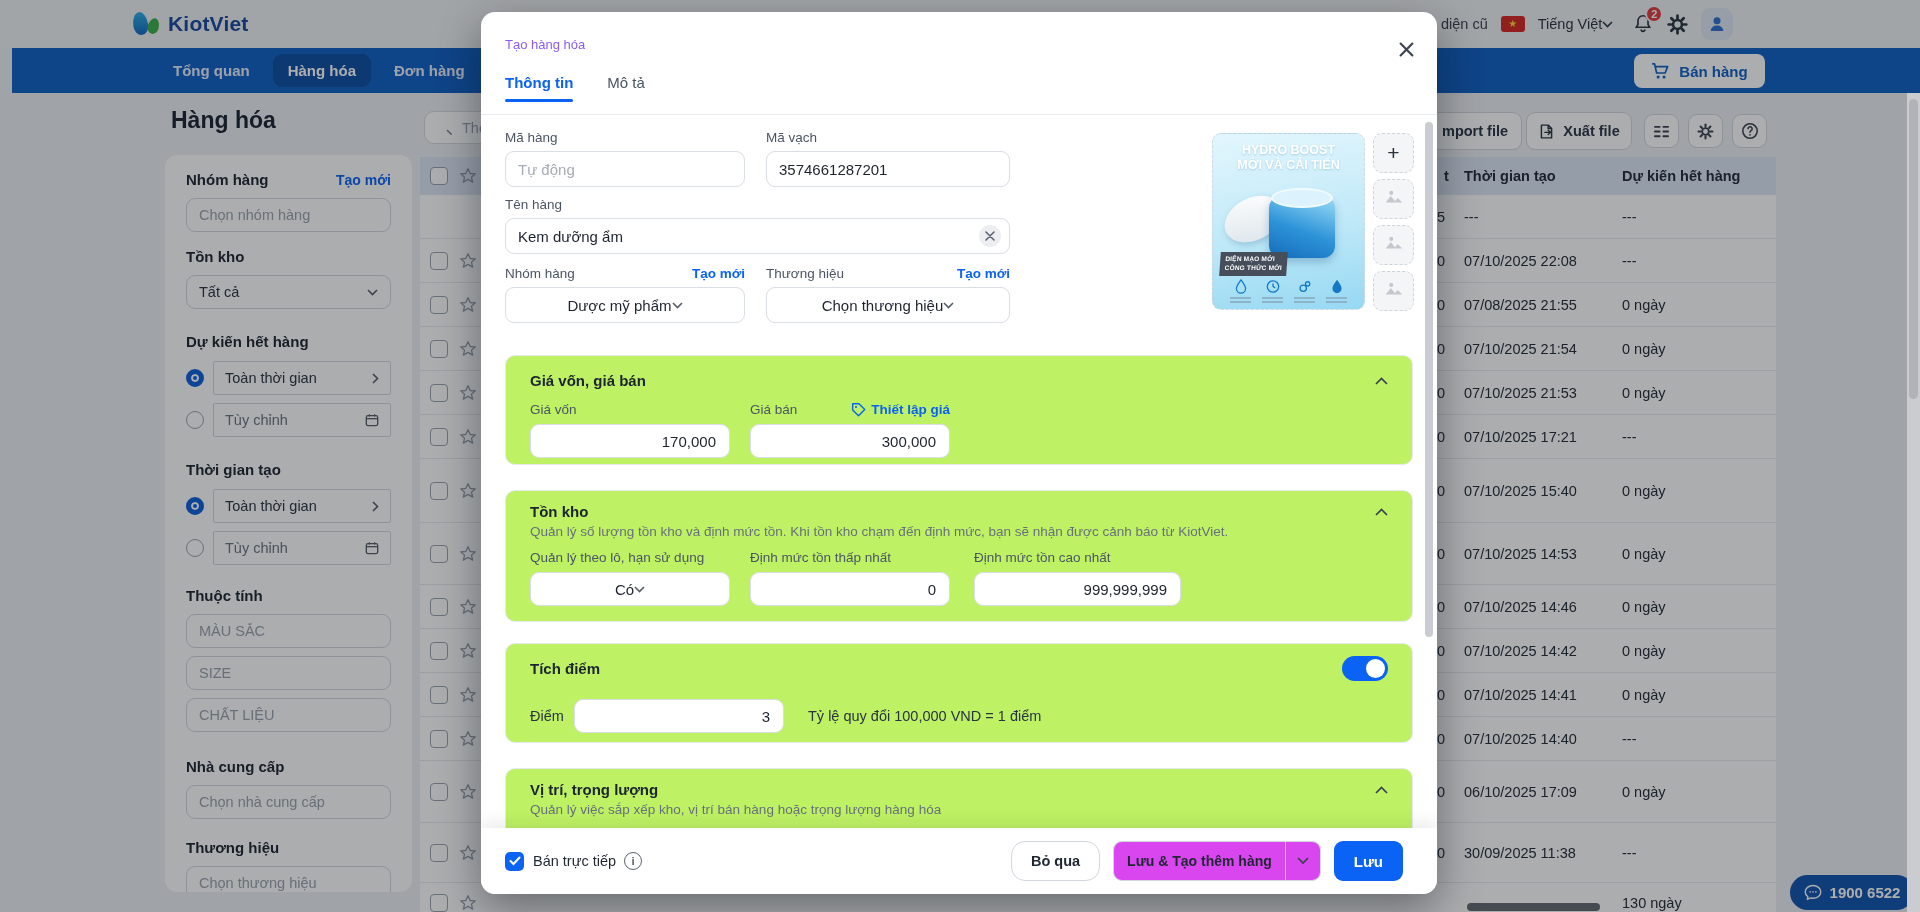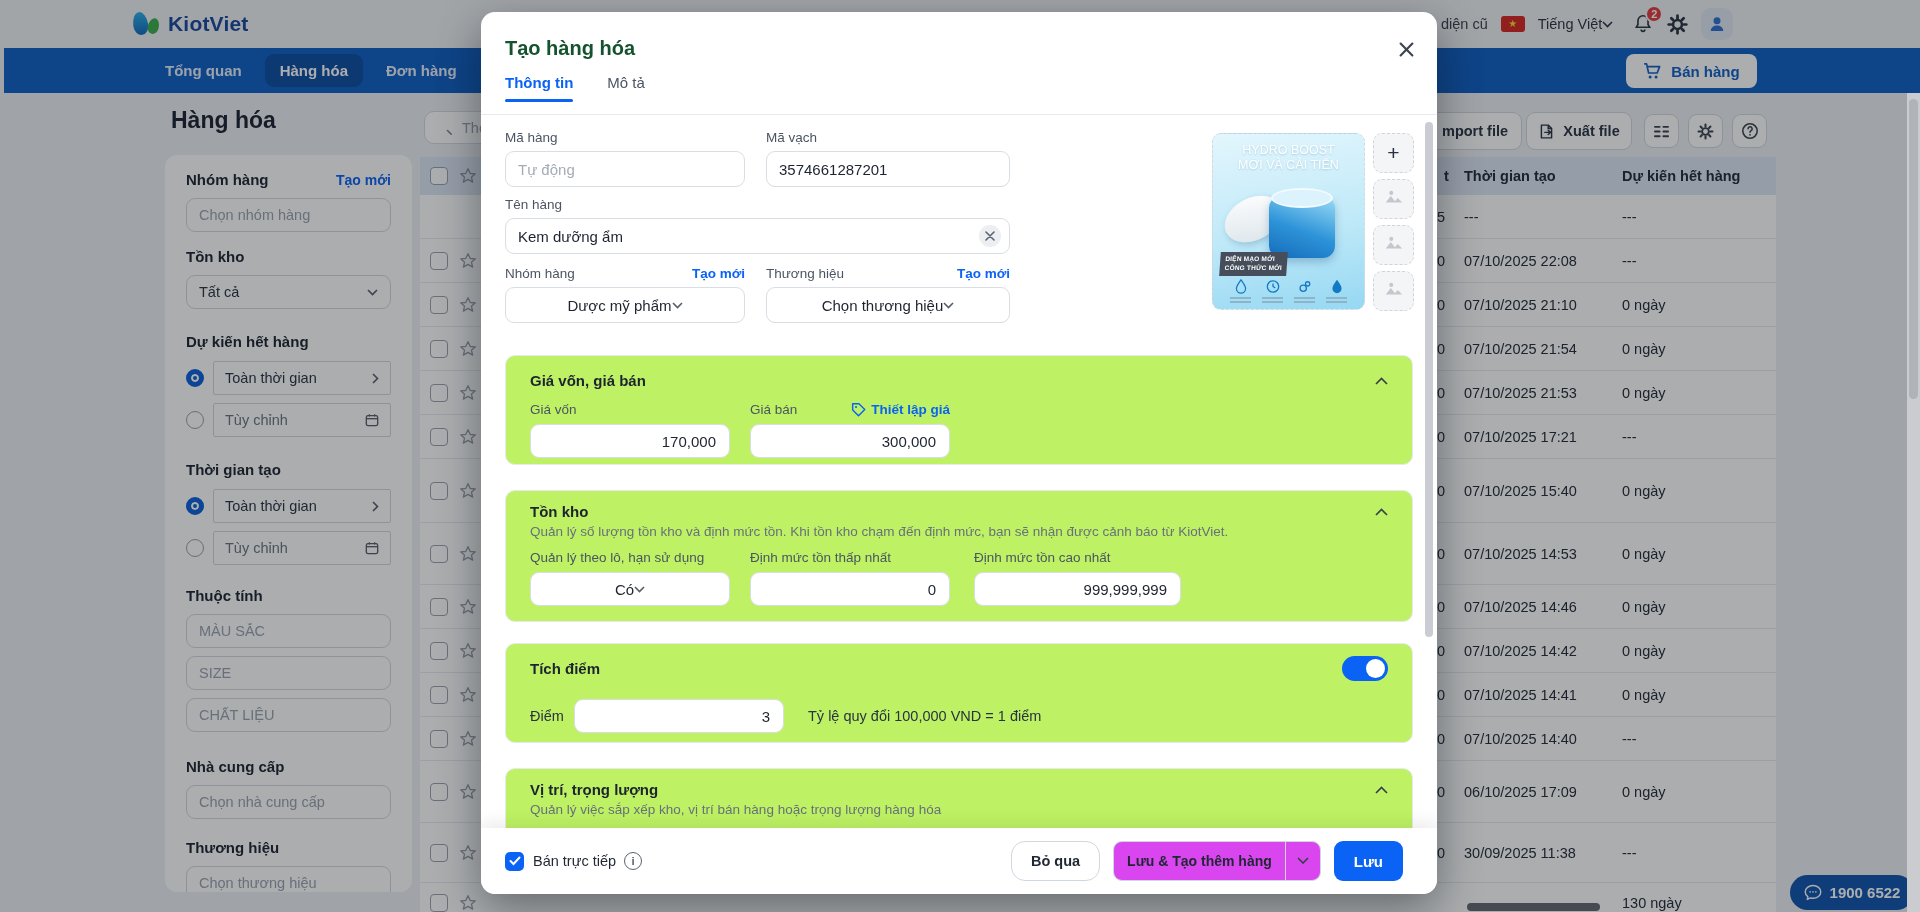--- a/index.html
+++ b/index.html
@@ -20,21 +20,21 @@
   .frag{font-size:14.5px;color:#39424e}
   .flag{width:24px;height:16px;border-radius:3px;background:#d8251f;display:flex;align-items:center;justify-content:center;
     color:#ffd533;font-size:10px;line-height:1}
   .lang{font-size:14.5px;color:#2a3340;display:flex;align-items:center;gap:0}
   .icbtn{position:relative;display:flex;align-items:center;justify-content:center;color:#2a3340;border:none;background:none;cursor:pointer}
   .badge{position:absolute;top:-8px;right:-9px;min-width:18px;height:18px;border-radius:9px;background:#e4393c;color:#fff;
     font-size:11px;font-weight:bold;display:flex;align-items:center;justify-content:center;padding:0 4px;border:2px solid #f2f3f5}
   .avatar{width:32px;height:32px;border-radius:9px;background:#e1e8f4;display:flex;align-items:center;justify-content:center;border:none;cursor:pointer}
 
   
-  .nav{position:absolute;top:48px;left:4px;right:0;height:45px;background:#0f5fc4}
+  .nav{position:absolute;top:48px;left:12px;right:0;height:45px;background:#0f5fc4}
   .nav-items{position:absolute;left:146px;top:0;height:45px;display:flex;align-items:center;gap:8px}
   .nav-item{color:#e7eefb;font-weight:bold;font-size:15px;padding:8px 15px;border-radius:9px;cursor:pointer}
   .nav-item.active{background:#0d4da3;color:#fff}
   .sell-btn{position:absolute;left:1622px;top:6px;width:131px;height:34px;background:#fff;border:none;border-radius:8px;
     display:flex;align-items:center;justify-content:center;gap:9px;color:#0f5fc4;font-weight:bold;font-size:15px;cursor:pointer;font-family:inherit}
 
   
   .page-title{position:absolute;left:171px;top:107px;font-size:23px;font-weight:bold;color:#1b2230}
   .searchbox{position:absolute;left:424px;top:111px;width:310px;height:33px;background:#fff;border:1px solid #d6dae0;border-radius:10px;
     display:flex;align-items:center;gap:9px;padding:0 12px;color:#9aa2ae;font-size:14.5px}
@@ -85,21 +85,21 @@
     display:flex;align-items:center;justify-content:center;gap:8px;font-weight:bold;font-size:15px;z-index:6;border:none;font-family:inherit;cursor:pointer}
 
   
   .overlay{position:absolute;inset:0;background:rgba(15,19,27,.35);z-index:40}
   .vscroll{position:absolute;left:1907px;top:93px;width:13px;height:819px;background:#caccd0;z-index:45}
   .vscroll-thumb{position:absolute;left:2px;top:6px;width:9px;height:300px;border-radius:5px;background:#b0b3b8}
 
   
   .modal{position:absolute;left:481px;top:12px;width:956px;height:882px;background:#fff;border-radius:14px;z-index:50;
     box-shadow:0 14px 44px rgba(8,12,20,.42);overflow:hidden}
-  .m-title{position:absolute;left:24px;top:25px;font-size:20px;font-weight:bold;color:#14532d}
+  .m-title{position:absolute;left:24px;top:25px;font-size:13px;font-weight:normal;color:#8b5cf6}
   .m-close{position:absolute;right:18px;top:24px;width:26px;height:26px;border:none;background:none;color:#3c4450;
     font-size:18px;cursor:pointer;display:flex;align-items:center;justify-content:center}
   .m-tabs{position:absolute;left:24px;top:62px;display:flex;gap:34px}
   .mtab{position:relative;font-size:15px;color:#4b5563;padding-bottom:11px;cursor:pointer;font-weight:bold}
   .mtab.active{color:#0b63f5}
   .mtab.active::after{content:"";position:absolute;left:0;right:0;bottom:0;height:3px;border-radius:2px;background:#0b63f5}
   .m-tabline{position:absolute;left:0;right:0;top:102px;height:1px;background:#e8eaee}
   .m-scroll{position:absolute;right:4px;top:110px;width:8px;height:515px;border-radius:4px;background:#c9ccd2}
 
   .m-form{position:absolute;left:24px;top:118px;width:505px}
@@ -114,21 +114,21 @@
   .inpwrap{position:relative}
   .clear{position:absolute;right:9px;top:50%;transform:translateY(-50%);width:22px;height:22px;border-radius:50%;
     background:#eceef1;color:#5b6470;border:none;font-size:13px;display:flex;align-items:center;justify-content:center;cursor:pointer}
   .msel{height:36px;border:1px solid #d9dde4;border-radius:9px;display:flex;align-items:center;justify-content:center;
     padding:0 12px;font-size:15px;color:#1d2430;background:#fff;cursor:pointer}
   .row2{margin-top:10px}.row3{margin-top:12px}
 
   
   .m-photo{position:absolute;left:731px;top:121px;width:153px;height:177px;border:1px dashed #d4d9df;border-radius:9px;
     overflow:hidden;cursor:pointer;background:linear-gradient(170deg,#e3f6fd 0%,#bfe9f8 55%,#96d8f3 100%)}
-  .pimg-title{margin-top:9px;text-align:center;color:#fff;font-weight:normal;font-size:12.5px;line-height:1.2;
+  .pimg-title{margin-top:9px;text-align:center;color:#fff;font-weight:bold;font-size:12.5px;line-height:1.2;
     text-shadow:0 1px 2px rgba(30,100,150,.25)}
   .jar-lid{position:absolute;left:10px;top:64px;width:60px;height:42px;border-radius:50%;
     background:linear-gradient(200deg,#ffffff,#dbe4ea);transform:rotate(-28deg);box-shadow:0 3px 6px rgba(40,90,130,.25)}
   .jar{position:absolute;left:56px;top:62px;width:66px;height:62px;border-radius:12px;
     background:linear-gradient(200deg,#9edef8 0%,#2d93d8 55%,#146bb9 100%);box-shadow:0 4px 8px rgba(30,80,130,.3)}
   .jar-cream{position:absolute;left:58px;top:54px;width:62px;height:20px;border-radius:50%;
     background:#dcf2fc;border:2px solid #f2fbff}
   .pimg-badge{position:absolute;left:7px;top:118px;background:#454e5a;color:#fff;font-size:6.5px;font-weight:bold;
     line-height:1.35;padding:3px 5px;transform:skewX(-4deg);letter-spacing:.2px}
   .pimg-icons{position:absolute;left:0;right:0;bottom:6px;display:flex;justify-content:center;gap:11px}
@@ -410,21 +410,21 @@
         <span class="c-forecast">---</span>
       </div>
         <div class="trow">
         <span class="c-cb"></span>
         <span class="c-star">
           <svg width="20" height="20" viewBox="0 0 24 24">
               <polygon points="12,3.2 14.7,9 20.8,9.4 16.1,13.4 17.6,19.4 12,16.1 6.4,19.4 7.9,13.4 3.2,9.4 9.3,9" fill="none" stroke="#99a1ac" stroke-width="1.6" stroke-linejoin="round"></polygon>
             </svg>
         </span>
         <span class="c-edge">0</span>
-        <span class="c-created">07/10/2025 21:10</span>
+        <span class="c-created">07/08/2025 21:55</span>
         <span class="c-forecast">0 ngày</span>
       </div>
         <div class="trow">
         <span class="c-cb"></span>
         <span class="c-star">
           <svg width="20" height="20" viewBox="0 0 24 24">
               <polygon points="12,3.2 14.7,9 20.8,9.4 16.1,13.4 17.6,19.4 12,16.1 6.4,19.4 7.9,13.4 3.2,9.4 9.3,9" fill="none" stroke="#99a1ac" stroke-width="1.6" stroke-linejoin="round"></polygon>
             </svg>
         </span>
         <span class="c-edge">0</span>

